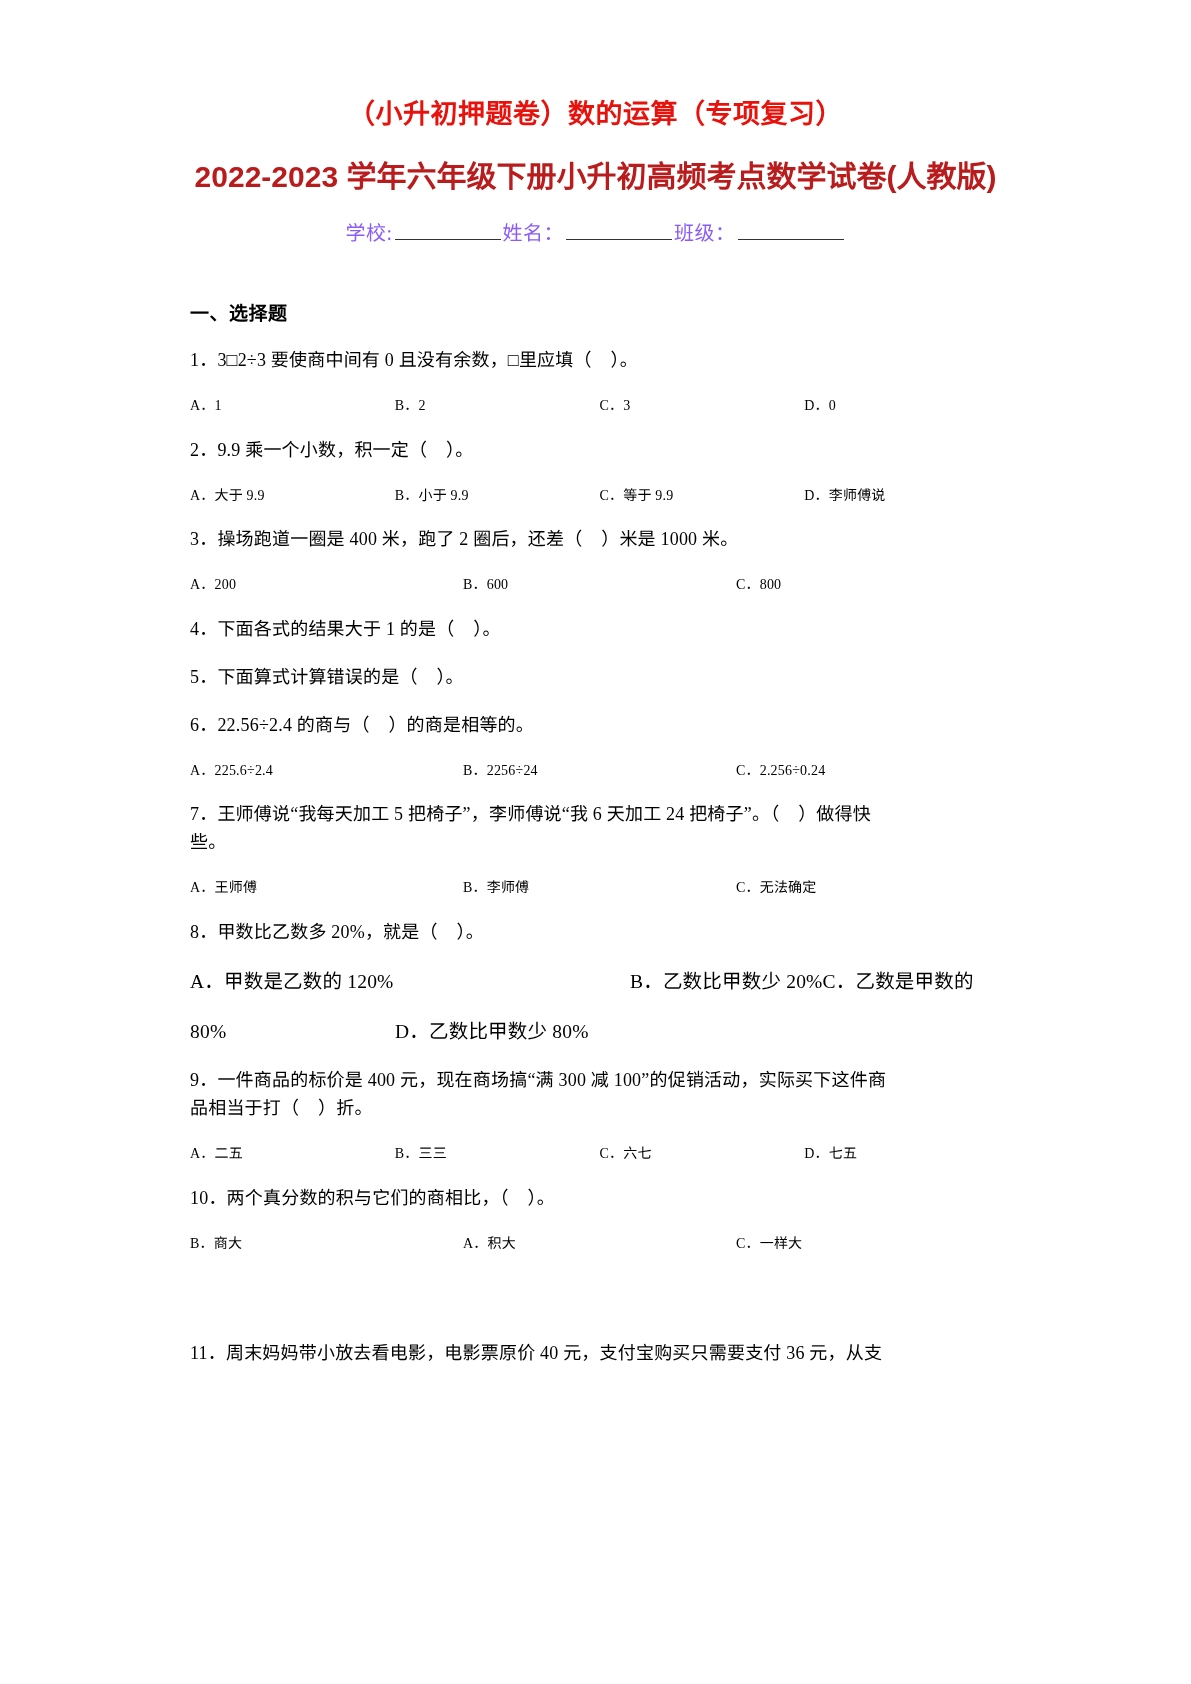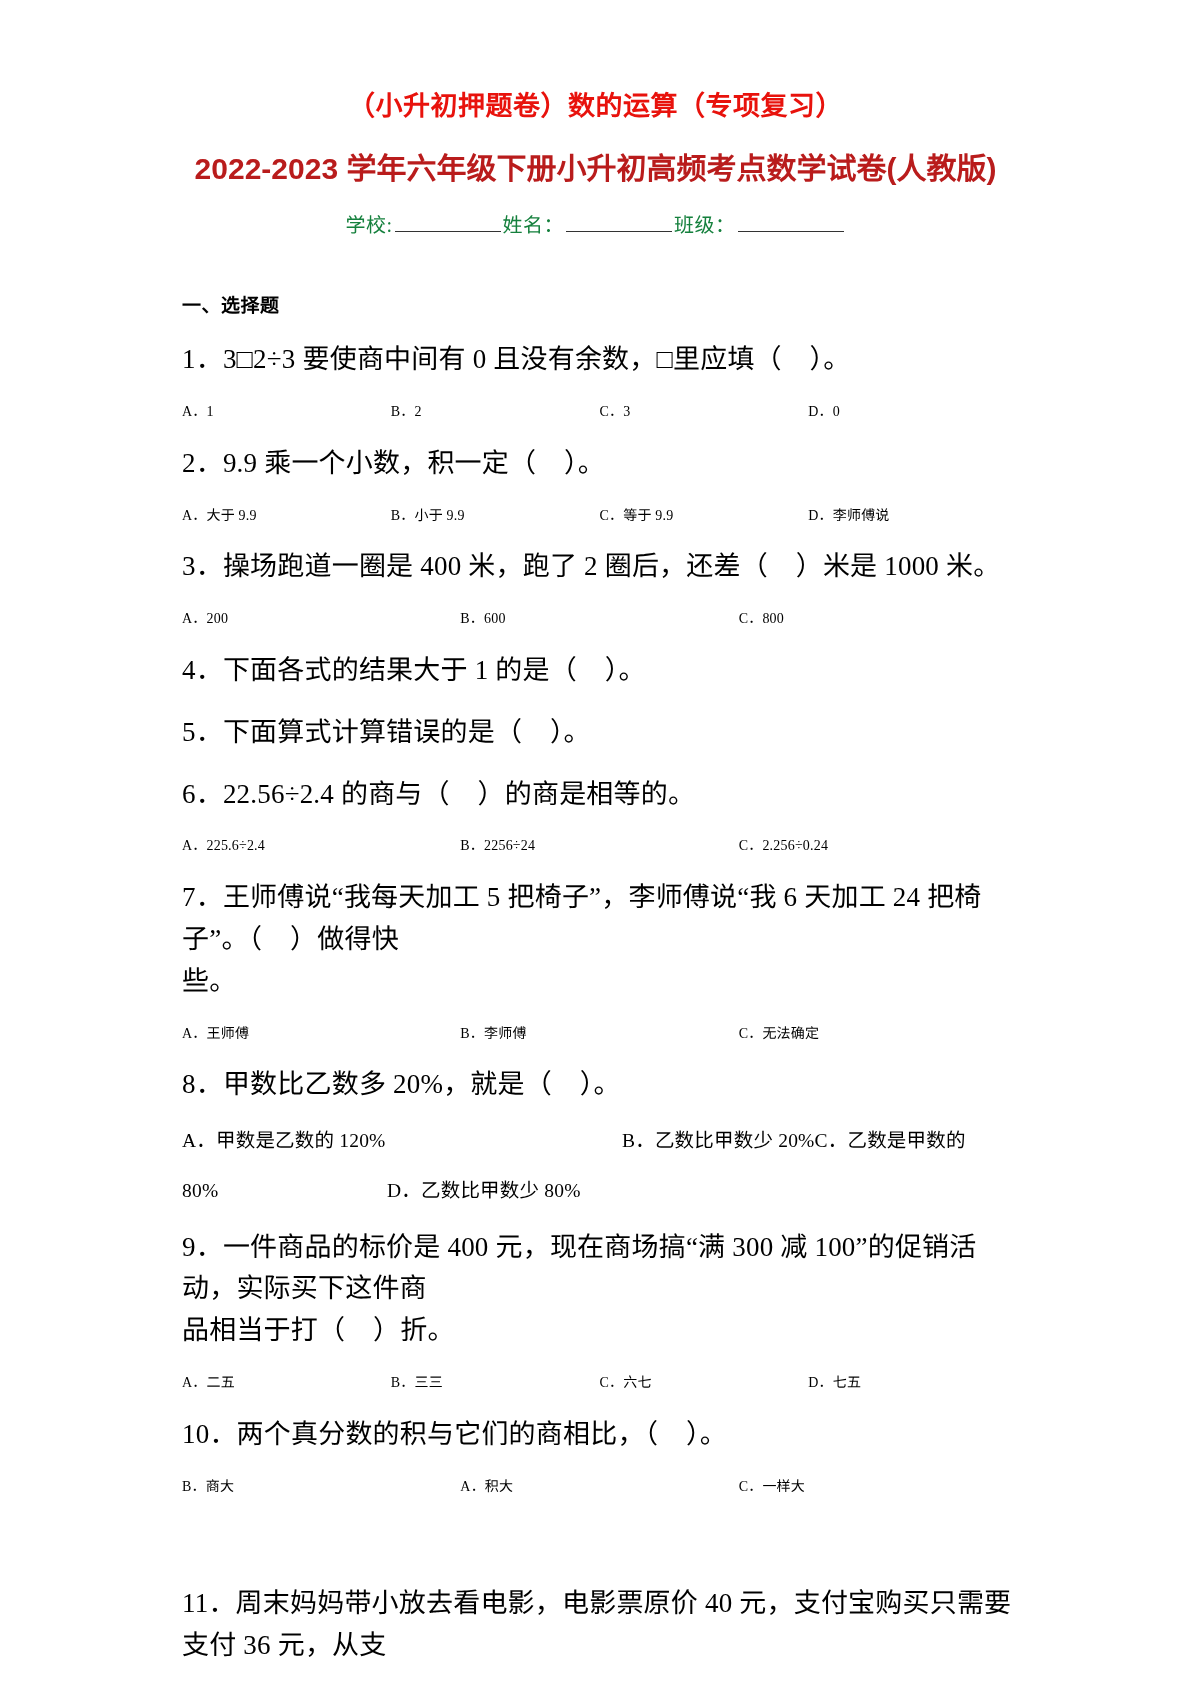--- a/index.html
+++ b/index.html
@@ -13,21 +13,21 @@
     height: 1684px;
     font-family: "Liberation Serif", "DejaVu Serif", serif;
     color: #000000;
     position: relative;
     overflow: hidden;
   }
   .page {
     box-sizing: border-box;
     width: 1191px;
     height: 1684px;
-    padding: 4px;
+    padding: 12px;
     position: relative;
     border-radius: 17px;
   }
 
   
   .title-block {
     padding-top: 86px;
     text-align: center;
   }
   .title-main {
@@ -44,21 +44,21 @@
     font-weight: bold;
     font-size: 30px;
     line-height: 1.25;
     margin-top: 26px;
     letter-spacing: 0px;
   }
   .info-line {
     margin-top: 22px;
     font-size: 20px;
     font-family: "Liberation Serif", "DejaVu Serif", serif;
-    color: #15803d;
+    color: #8b5cf6;
     text-align: center;
     letter-spacing: 0.5px;
   }
   .info-line .blank {
     display: inline-block;
     border-bottom: 1px solid #333;
     width: 106px;
     height: 1px;
     vertical-align: baseline;
     margin: 0 2px;
@@ -71,21 +71,21 @@
     padding-right: 170px;
   }
   .section-head {
     font-family: "Liberation Sans", "DejaVu Sans", sans-serif;
     font-weight: bold;
     font-size: 19px;
     margin-bottom: 22px;
     letter-spacing: 0.5px;
   }
   .q-stem {
-    font-size: 27px;
+    font-size: 18px;
     line-height: 1.55;
     margin-bottom: 20px;
     letter-spacing: 0.2px;
     white-space: pre-wrap;
   }
   .opt-row {
     display: flex;
     font-size: 14px;
     line-height: 1.55;
     margin-bottom: 20px;

